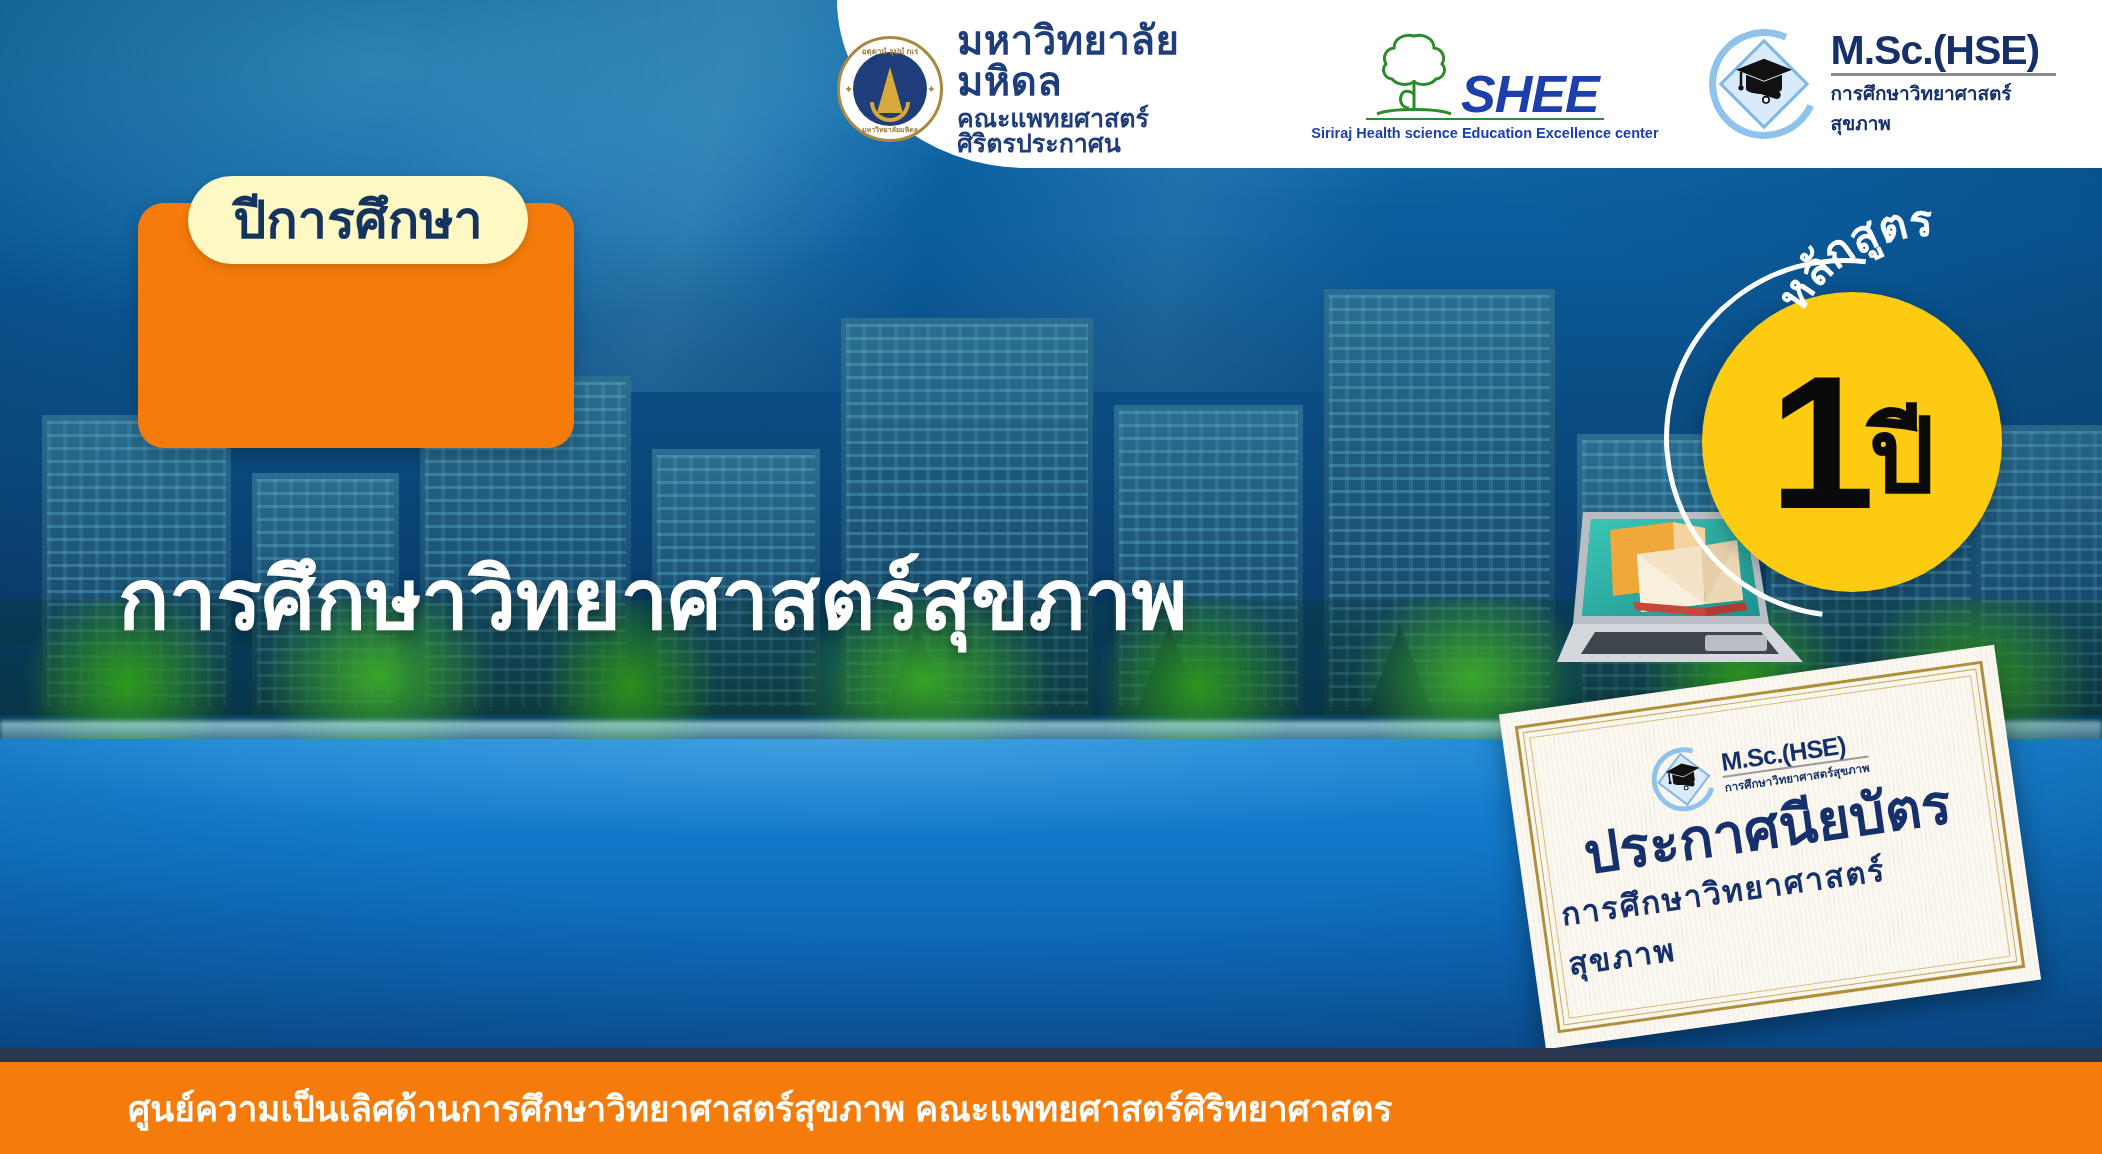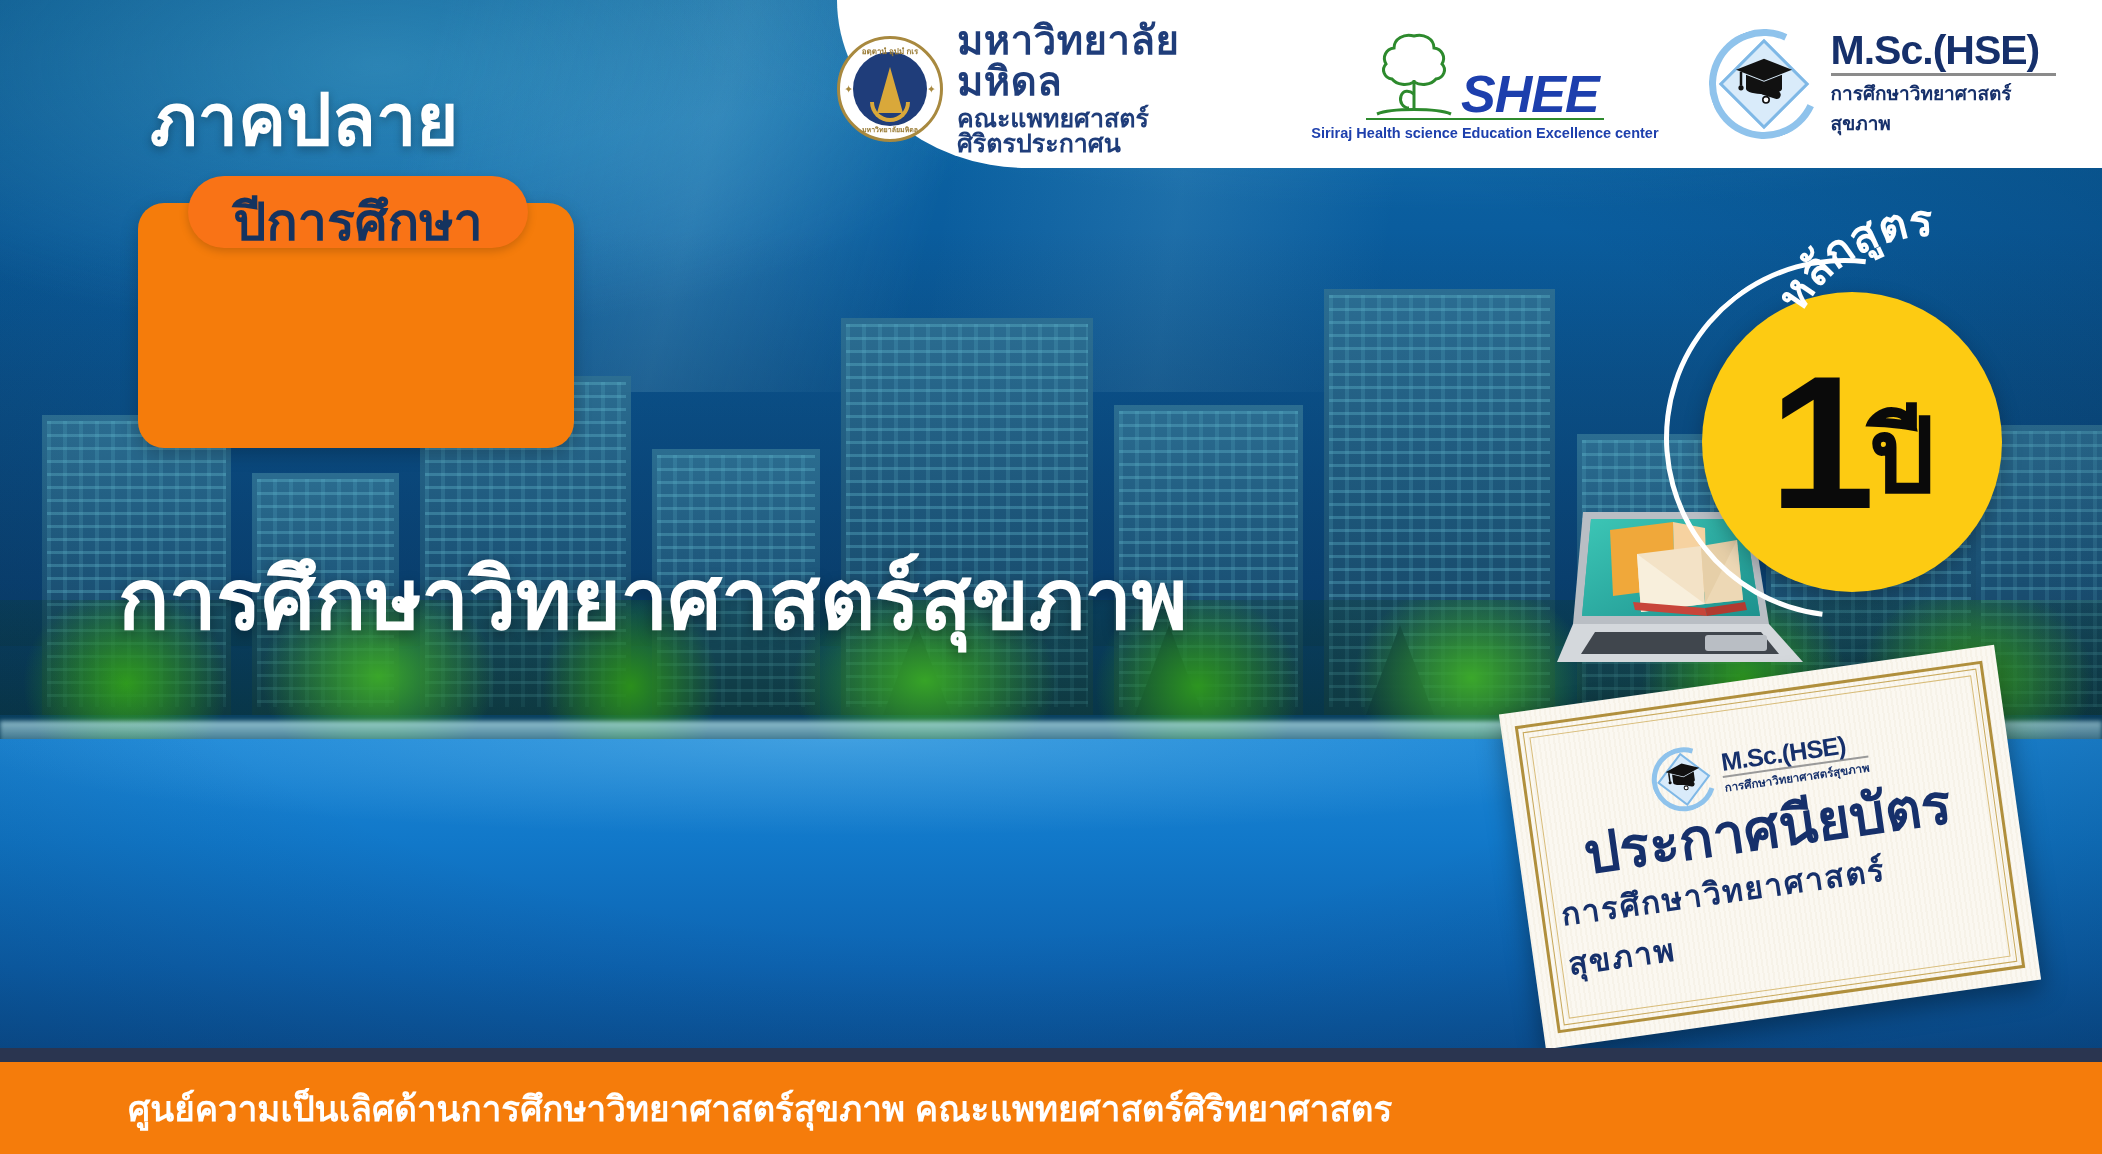--- a/index.html
+++ b/index.html
@@ -154,23 +154,23 @@
     position:absolute;left:150px;top:62px;
     font-size:72px;font-weight:800;color:#fff;letter-spacing:0px;
     text-shadow:0 3px 10px rgba(0,0,0,.30);
   }
   .year-card{
     position:absolute;left:138px;top:203px;width:436px;height:245px;
     background:#f57c0b;border-radius:26px;
     box-shadow:0 6px 18px rgba(0,0,0,.22);
   }
   .year-pill{
-    position:absolute;left:188px;top:176px;width:340px;height:72px;
-    background:#f97316;border-radius:44px;
-    display:flex;align-items:flex-end;justify-content:center;
+    position:absolute;left:188px;top:176px;width:340px;height:88px;
+    background:#fef9c3;border-radius:44px;
+    display:flex;align-items:center;justify-content:center;
     box-shadow:0 3px 10px rgba(0,0,0,.18);
   }
   .year-pill span{font-size:52px;font-weight:800;color:#15335f;line-height:1;}
   .year-num{
     position:absolute;left:138px;top:278px;width:436px;
     text-align:center;font-size:104px;font-weight:800;color:#fff;line-height:1;
   }
 
   
   .headline{position:absolute;left:118px;top:552px;width:1420px;}
@@ -337,21 +337,20 @@
         </div>
       </div>
       <div class="msc-text">
         <div class="msc-title">M.Sc.(HSE)</div>
         <div class="msc-rule"></div>
         <div class="msc-sub">การศึกษาวิทยาศาสตร์สุขภาพ</div>
       </div>
     </div>
   </div>
 
-  <div class="term">ภาคปลาย</div>
   <div class="year-card"></div>
   <div class="year-pill">
     <span>ปีการศึกษา</span>
   </div>
 
   <div class="headline">
     <div class="hl2">การศึกษาวิทยาศาสตร์สุขภาพ</div>
   </div>
 
   <svg class="laptop" viewBox="0 0 270 200">

